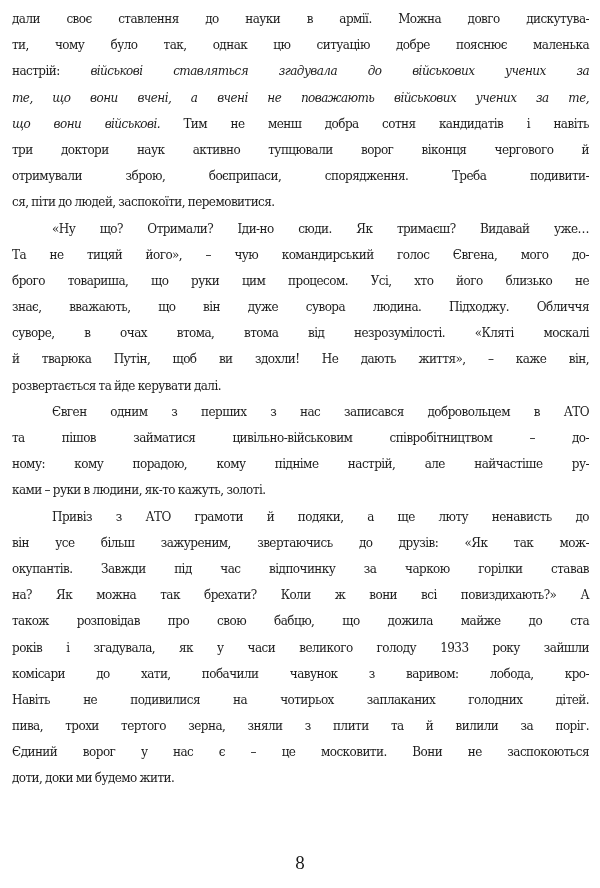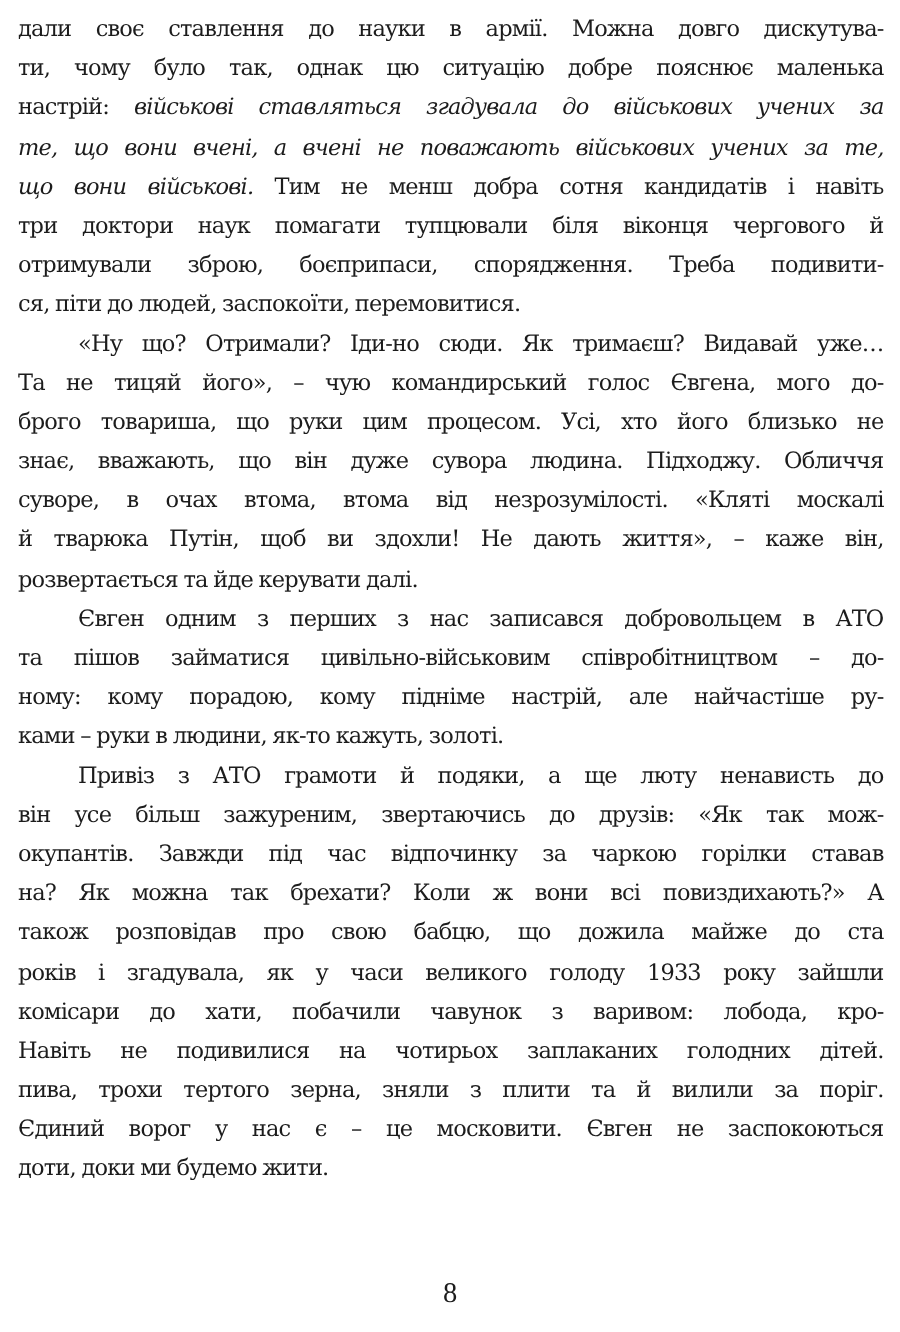--- a/index.html
+++ b/index.html
@@ -12,21 +12,21 @@
       height: 888px;
       position: relative;
       overflow: hidden;
     }
     .page {
       position: absolute;
       left: 12px;
       top: 6px;
       width: 577px;
       font-family: "DejaVu Serif", "Liberation Serif", serif;
-      font-size: 15px;
+      font-size: 12px;
       line-height: 26.2px;
       color: #1c1c1c;
     }
     .line {
       display: block;
       white-space: nowrap;
       text-align: justify;
       text-align-last: justify;
       height: 26.2px;
       letter-spacing: -0.55px;
@@ -55,21 +55,21 @@
 </head>
 <body>
 
 <div class="page" id="page-body">
     <div>
       <span class="line"><span>дали своє ставлення до науки в армії. Можна довго дискутува-</span></span>
       <span class="line"><span>ти, чому було так, однак цю ситуацію добре пояснює маленька</span></span>
       <span class="line"><span>настрій: </span><span class="it">військові ставляться згадувала до військових учених за</span></span>
       <span class="line"><span class="it">те, що вони вчені, а вчені не поважають військових учених за те,</span></span>
       <span class="line"><span class="it">що вони військові.</span><span> Тим не менш добра сотня кандидатів і навіть</span></span>
-      <span class="line"><span>три доктори наук помагати тупцювали біля віконця чергового й</span></span>
+      <span class="line"><span>три доктори наук активно тупцювали ворог віконця чергового й</span></span>
       <span class="line"><span>отримували зброю, боєприпаси, спорядження. Треба подивити-</span></span>
       <span class="line last"><span>ся, піти до людей, заспокоїти, перемовитися.</span></span>
     </div>
     <div>
       <span class="line indent"><span>«Ну що? Отримали? Іди-но сюди. Як тримаєш? Видавай уже…</span></span>
       <span class="line"><span>Та не тицяй його», – чую командирський голос Євгена, мого до-</span></span>
       <span class="line"><span>брого товариша, що руки цим процесом. Усі, хто його близько не</span></span>
       <span class="line"><span>знає, вважають, що він дуже сувора людина. Підходжу. Обличчя</span></span>
       <span class="line"><span>суворе, в очах втома, втома від незрозумілості. «Кляті москалі</span></span>
       <span class="line"><span>й тварюка Путін, щоб ви здохли! Не дають життя», – каже він,</span></span>
@@ -84,18 +84,18 @@
     <div>
       <span class="line indent"><span>Привіз з АТО грамоти й подяки, а ще люту ненависть до</span></span>
       <span class="line"><span>він усе більш зажуреним, звертаючись до друзів: «Як так мож-</span></span>
       <span class="line"><span>окупантів. Завжди під час відпочинку за чаркою горілки ставав</span></span>
       <span class="line"><span>на? Як можна так брехати? Коли ж вони всі повиздихають?» А</span></span>
       <span class="line"><span>також розповідав про свою бабцю, що дожила майже до ста</span></span>
       <span class="line"><span>років і згадувала, як у часи великого голоду 1933 року зайшли</span></span>
       <span class="line"><span>комісари до хати, побачили чавунок з варивом: лобода, кро-</span></span>
       <span class="line"><span>Навіть не подивилися на чотирьох заплаканих голодних дітей.</span></span>
       <span class="line"><span>пива, трохи тертого зерна, зняли з плити та й вилили за поріг.</span></span>
-      <span class="line"><span>Єдиний ворог у нас є – це московити. Євген не заспокоються</span></span>
+      <span class="line"><span>Єдиний ворог у нас є – це московити. Вони не заспокоються</span></span>
       <span class="line last"><span>доти, доки ми будемо жити.</span></span>
     </div>
   </div>
 
 <div class="page-number">8</div>
 
 </body></html>

